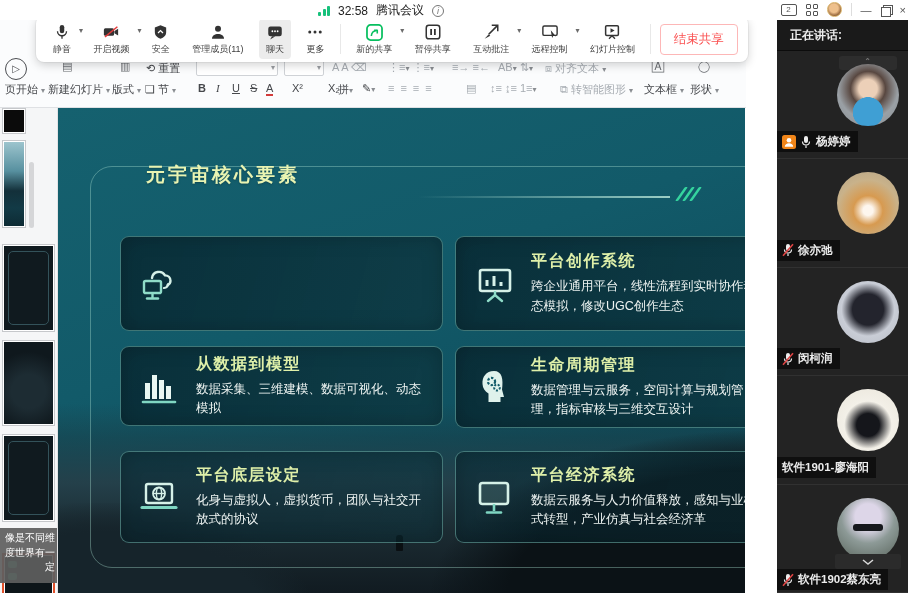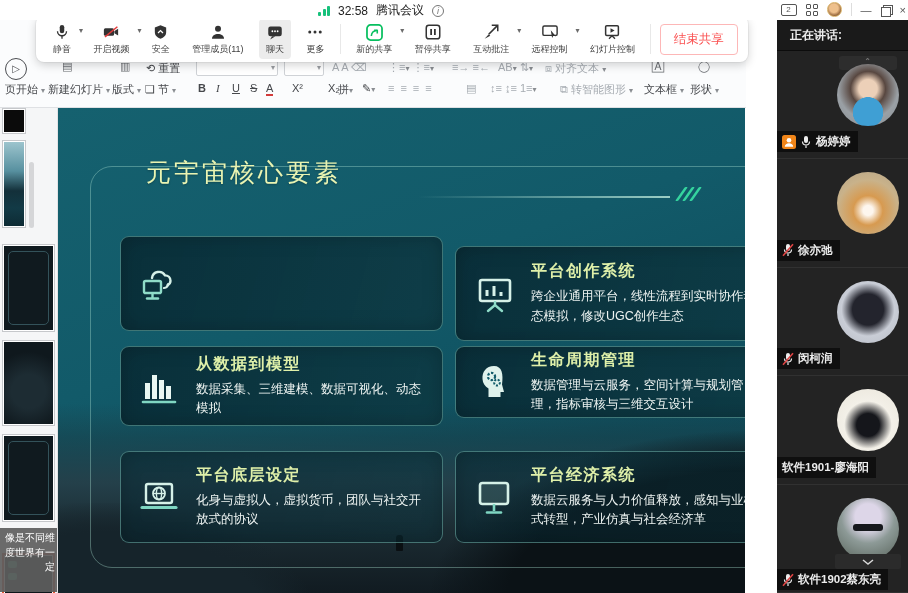--- a/index.html
+++ b/index.html
@@ -46,36 +46,36 @@
   .mt-label { font-size:9px; color:#3e3e3e; margin-top:1px; white-space:nowrap; }
   .mt-caret { position:absolute; right:-5px; top:7px; font-size:8px; color:#6b6b6b; }
   .mt-div { width:1px; height:30px; background:#e8e8e8; }
   .end-share { border:1px solid #fdb7b7; background:#fff; color:#fa5151; font-size:12.5px; border-radius:4px; padding:6px 13px; white-space:nowrap; cursor:pointer; font-family:inherit; }
 
   
   .thumbs { position:absolute; left:0; top:108px; width:58px; height:485px; background:#f5f6f7; border-right:1px solid #e2e3e5; z-index:4; }
   .th { position:absolute; border:1px solid #c6c8cb; background:#101a1f; box-shadow:0 0 0 1px #fff inset; }
   .th-frame:after { content:""; position:absolute; left:5px; right:5px; top:6px; bottom:6px; border:1px solid #33525a; border-radius:5px; }
   .scrollbar { position:absolute; left:29px; top:54px; width:5px; height:66px; background:#d5d6d8; border-radius:3px; }
-  .notes-tip { position:absolute; left:0; top:420px; width:57px; background:rgba(95,95,95,.93); color:#fff; font-size:10px; line-height:1.45; padding:3px 2px 17px 2px; text-align:right; z-index:8; }
+  .notes-tip { position:absolute; left:0; top:420px; width:57px; background:rgba(95,95,95,.93); color:#fff; font-size:10px; line-height:1.45; padding:3px 2px 8px 2px; text-align:right; z-index:8; }
   .th-current { border:2px solid #e2502a; }
   .th-current i { position:absolute; left:4px; width:9px; height:7px; background:#1d8a68; border-radius:2px; }
 
   
   .slide { position:absolute; left:58px; top:108px; width:687px; height:485px; overflow:hidden;
     background:linear-gradient(160deg,#15616f 0%, #125a69 40%, #0f4f5e 70%, #0c4452 100%); }
   .landscape { position:absolute; left:0; right:-60px; top:295px; bottom:0;
     background:linear-gradient(180deg, rgba(18,73,86,0) 0%, rgba(26,58,67,.45) 18%, #24404a 42%, #1b2b32 68%, #111b21 100%); }
   .rocks { position:absolute; right:-70px; bottom:-30px; width:460px; height:200px;
     background:radial-gradient(ellipse at 75% 90%, #0b1216 0 52%, rgba(11,18,22,0) 68%); }
   .rocks2 { position:absolute; left:-40px; bottom:-40px; width:300px; height:130px;
     background:radial-gradient(ellipse at 30% 100%, #16242b 0 55%, rgba(22,36,43,0) 72%); }
   .figure { position:absolute; left:338px; bottom:42px; width:7px; height:16px; background:#0a0f12; border-radius:3px 3px 1px 1px; }
   .inner-frame { position:absolute; left:32px; top:58px; width:700px; height:402px; border:1px solid rgba(170,225,210,.38); border-radius:22px; }
-  .slide-title { position:absolute; left:88px; top:48px; font-size:25px; font-weight:normal; color:#e9f4b2; letter-spacing:3px; text-shadow:0 1px 2px rgba(0,0,0,.25); }
+  .slide-title { position:absolute; left:88px; top:54px; font-size:19px; font-weight:bold; color:#e9f4b2; letter-spacing:3px; text-shadow:0 1px 2px rgba(0,0,0,.25); }
   .decor-line { position:absolute; left:360px; top:88px; width:252px; height:2px; background:linear-gradient(90deg, rgba(190,235,220,0), rgba(190,235,220,.8)); }
   .slashes { position:absolute; left:622px; top:79px; display:flex; gap:4px; }
   .slashes i { width:3px; height:14px; background:#35d49e; transform:skewX(-35deg); border-radius:1px; }
 
   .card { position:absolute; width:323px; height:95px; border-radius:9px; border:1px solid rgba(140,215,200,.42);
     background:linear-gradient(105deg, rgba(9,44,54,.93), rgba(14,58,68,.88));
     display:flex; align-items:center; gap:13px; padding:10px 16px; box-shadow:inset 0 0 20px rgba(0,0,0,.22); }
   .card.translucent { background:linear-gradient(105deg, rgba(9,40,50,.55), rgba(12,50,60,.48)); }
   .c-icon { flex:none; width:46px; height:46px; }
   .c-title { font-size:16px; font-weight:bold; color:#dff0a9; letter-spacing:1.5px; margin-bottom:5px; }
@@ -203,21 +203,21 @@
     <div class="card" style="left:62px;top:128px;">
       <svg class="c-icon" viewBox="0 0 46 46">
         <path d="M15 17a7 7 0 0 1 13-2.6 5.5 5.5 0 0 1 5.5 5.4c0 2-1.2 3.6-3 4.4" fill="none" stroke="#d6f1e8" stroke-width="2.4" stroke-linecap="round"></path>
         <rect x="7" y="20" width="17" height="12" rx="1.6" fill="none" stroke="#8fdcc8" stroke-width="2.4"></rect>
         <line x1="15.5" y1="32" x2="15.5" y2="37" stroke="#8fdcc8" stroke-width="2.4"></line>
         <line x1="10" y1="37.5" x2="21" y2="37.5" stroke="#8fdcc8" stroke-width="2.4" stroke-linecap="round"></line>
         <path d="M27 27c2.6-.3 4-2 4.2-4" fill="none" stroke="#d6f1e8" stroke-width="2.2" stroke-linecap="round"></path>
       </svg>
     </div>
 
-    <div class="card" style="left:397px;top:128px;margin-top:10px;">
+    <div class="card" style="left:397px;top:128px;">
       <svg class="c-icon" viewBox="0 0 46 46">
         <rect x="8" y="9" width="30" height="21" rx="2" fill="none" stroke="#d6f1e8" stroke-width="2.6"></rect>
         <line x1="15" y1="25" x2="15" y2="19" stroke="#d6f1e8" stroke-width="3"></line>
         <line x1="22" y1="25" x2="22" y2="15" stroke="#d6f1e8" stroke-width="3"></line>
         <line x1="29" y1="25" x2="29" y2="21" stroke="#d6f1e8" stroke-width="3"></line>
         <line x1="23" y1="30" x2="23" y2="34" stroke="#8fdcc8" stroke-width="2.4"></line>
         <path d="M16 40l7-6 7 6" fill="none" stroke="#8fdcc8" stroke-width="2.4" stroke-linecap="round"></path>
       </svg>
       <div class="ctext">
         <div class="c-title">平台创作系统</div>
@@ -232,21 +232,21 @@
         <rect x="22" y="17" width="5" height="19" fill="#e9f7f2"></rect>
         <rect x="29" y="23" width="5" height="13" fill="#e9f7f2"></rect>
         <line x1="6" y1="39" x2="38" y2="39" stroke="#7fd6c2" stroke-width="2.6" stroke-linecap="round"></line>
       </svg>
       <div class="ctext">
         <div class="c-title">从数据到模型</div>
         <div class="c-body">数据采集、三维建模、数据可视化、动态模拟</div>
       </div>
     </div>
 
-    <div class="card" style="left:397px;top:238px;height:72px;">
+    <div class="card" style="left:397px;top:238px;height:82px;">
       <svg class="c-icon" viewBox="0 0 46 46">
         <path d="M22 7c-8 0-12 6-11.5 13 .2 4 2.5 7.5 6 9.5V38h12v-5h3.5l-2-7.5C31.5 15 30 7 22 7z" fill="#dff2ec"></path>
         <circle cx="19.5" cy="17.5" r="3.6" fill="none" stroke="#135c6b" stroke-width="2.2" stroke-dasharray="2.4 1.6"></circle>
         <circle cx="25" cy="23.5" r="2.9" fill="none" stroke="#135c6b" stroke-width="2" stroke-dasharray="2 1.5"></circle>
       </svg>
       <div class="ctext">
         <div class="c-title">生命周期管理</div>
         <div class="c-body">数据管理与云服务，空间计算与规划管理，指标审核与三维交互设计</div>
       </div>
     </div>

